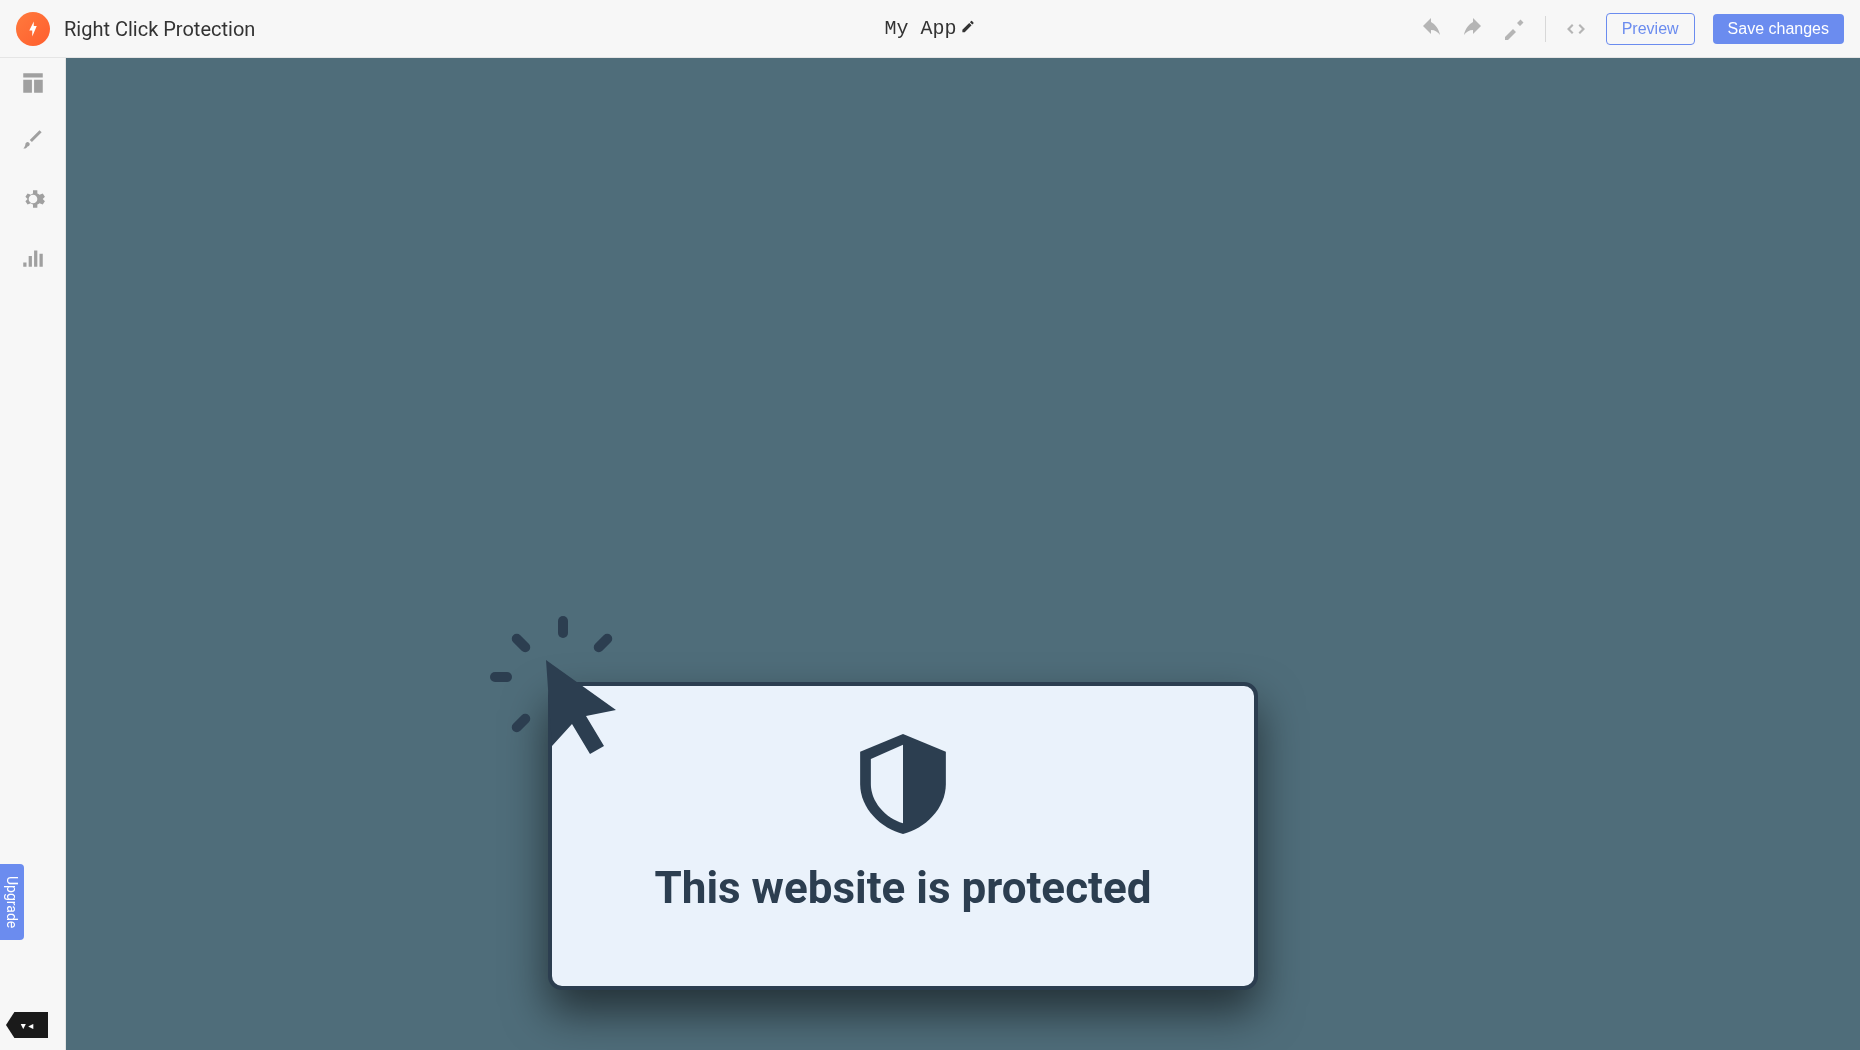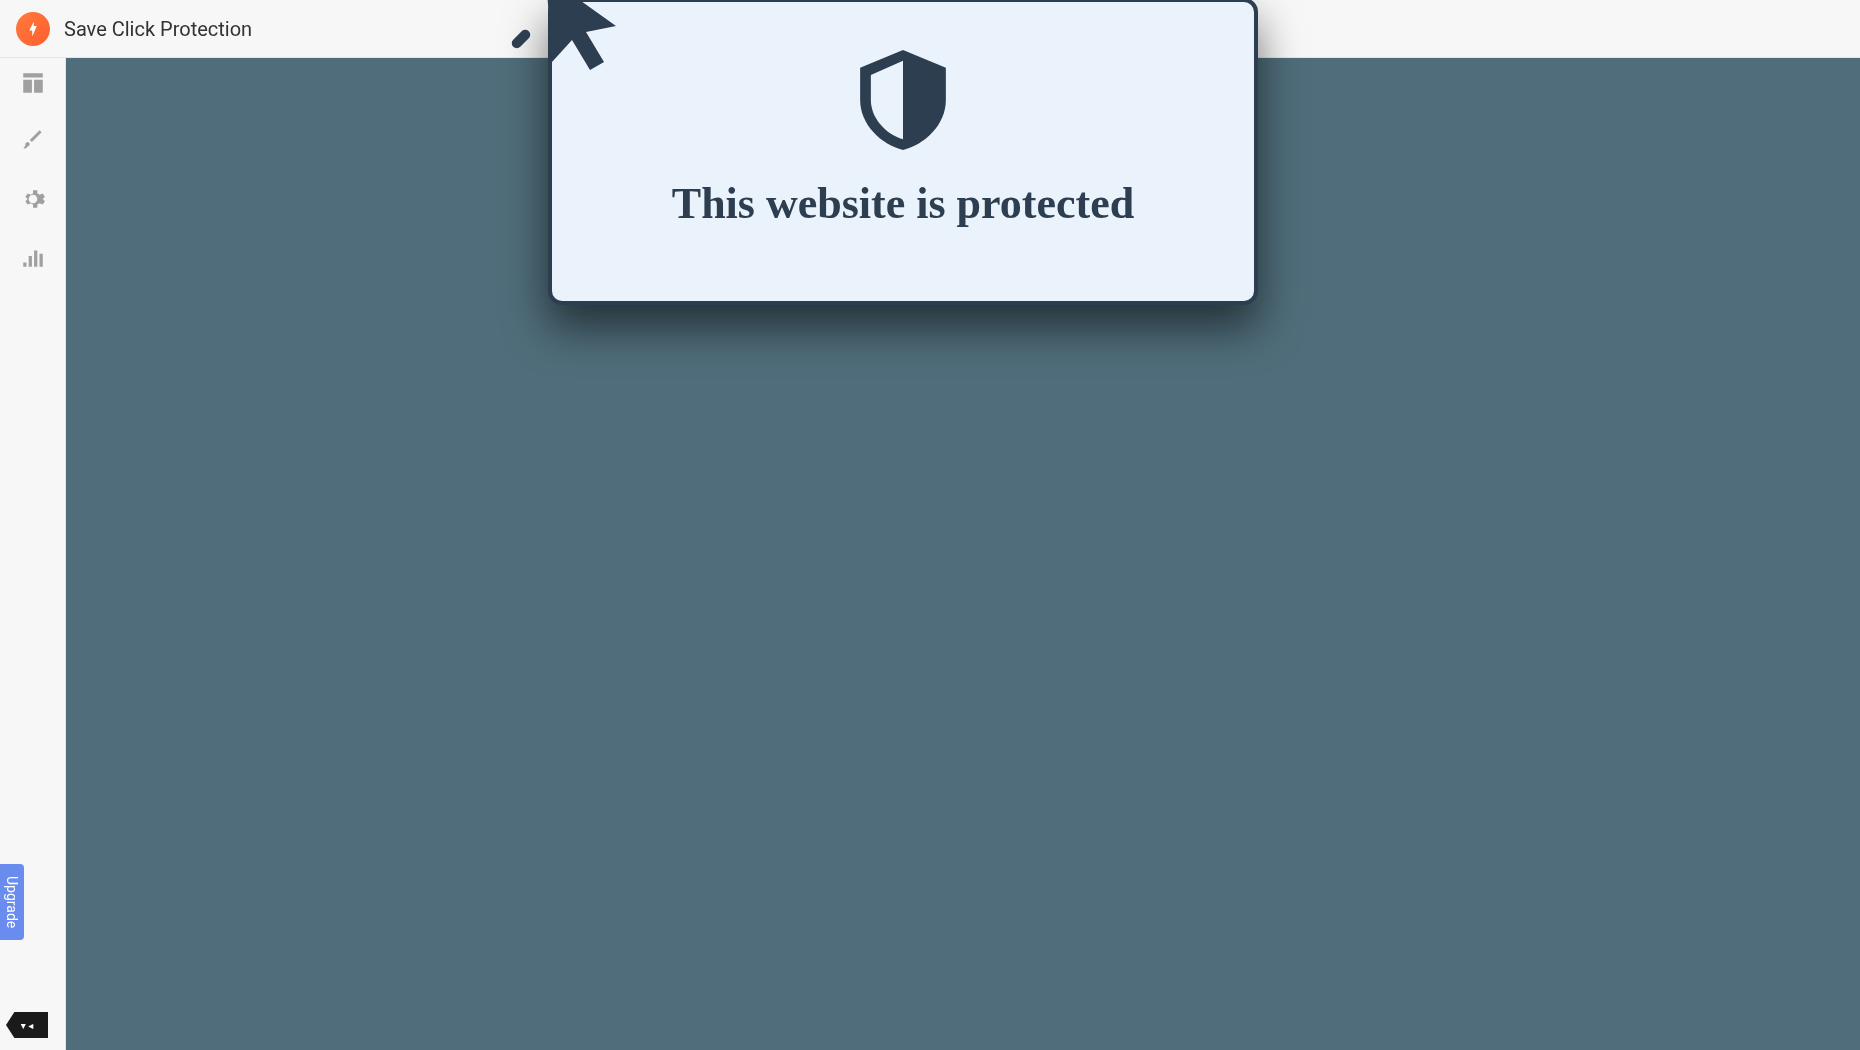--- a/index.html
+++ b/index.html
@@ -120,23 +120,22 @@
 
 
 .canvas {
   position: absolute;
   top: 58px;
   left: 66px;
   right: 0;
   bottom: 0;
   background: #4f6d7a;
   display: flex;
-  align-items: flex-start;
+  align-items: flex-end;
   justify-content: center;
-  font-family: Liberation Serif, serif;
 }
 
 
 .card-wrap {
   position: relative;
   transform: translateY(-60px) translateX(-60px);
 }
 .cursor-cluster {
   position: absolute;
   top: -70px;
@@ -179,32 +178,49 @@
 </head>
 <body>
 
 <div class="topbar">
   <div class="topbar-left">
     <div class="app-logo">
       <svg viewBox="0 0 24 24" width="18" height="18">
           <path fill="#fff" d="M13 2v6h4l-6 14v-8H7l6-12z"></path>
         </svg>
     </div>
-    <span class="plugin-title">Save Click Protection</span>
+    <span class="plugin-title">Right Click Protection</span>
   </div>
 
   <div class="topbar-center">
     <span>My App</span>
     <span class="pencil-icon">
       <svg viewBox="0 0 24 24">
           <path d="M3 17.25V21h3.75l11-11.04-3.75-3.75L3 17.25zM20.71 7.04a1 1 0 0 0 0-1.41l-2.34-2.34a1 1 0 0 0-1.41 0L15.13 5.13l3.75 3.75 1.83-1.84z"></path>
         </svg>
     </span>
   </div>
 
+  <div class="topbar-right">
+    <svg class="tb-icon" viewBox="0 0 24 24">
+        <path d="M12 5V1L4 9l8 8v-4c4 0 7 2 9 5-1-6-5-11-9-13z"></path>
+      </svg>
+    <svg class="tb-icon" viewBox="0 0 24 24">
+        <path d="M12 5V1l8 8-8 8v-4c-4 0-7 2-9 5 1-6 5-11 9-13z"></path>
+      </svg>
+    <svg class="tb-icon" viewBox="0 0 24 24">
+        <path d="M2 20l8-8 3 3-8 8H2v-3zm18.5-14.5l-3-3L14 6l3 3 3.5-3.5z"></path>
+      </svg>
+    <div class="tb-divider"></div>
+    <svg class="tb-icon" viewBox="0 0 24 24">
+        <path d="M8 17l-5-5 5-5 1.5 1.5L6 12l3.5 3.5L8 17zm8 0l-1.5-1.5L18 12l-3.5-3.5L16 7l5 5-5 5z"></path>
+      </svg>
+    <button class="btn btn-outline">Preview</button>
+    <button class="btn btn-primary">Save changes</button>
+  </div>
 </div>
 
 <div class="sidebar">
   <svg class="sb-icon" viewBox="0 0 24 24">
       <path d="M3 3h18v4H3V3zm0 6h8v12H3V9zm10 0h8v12h-8V9z"></path>
     </svg>
   <svg class="sb-icon" viewBox="0 0 24 24">
       <path d="M7 17c-1 2-3 2-4 2 0 0 2-2 2-4 0-1 1-2 2-2s2 1 2 2-1 2-2 2zm13-13l-2-2-9 9 2 2 9-9z"></path>
     </svg>
   <svg class="sb-icon" viewBox="0 0 24 24">

